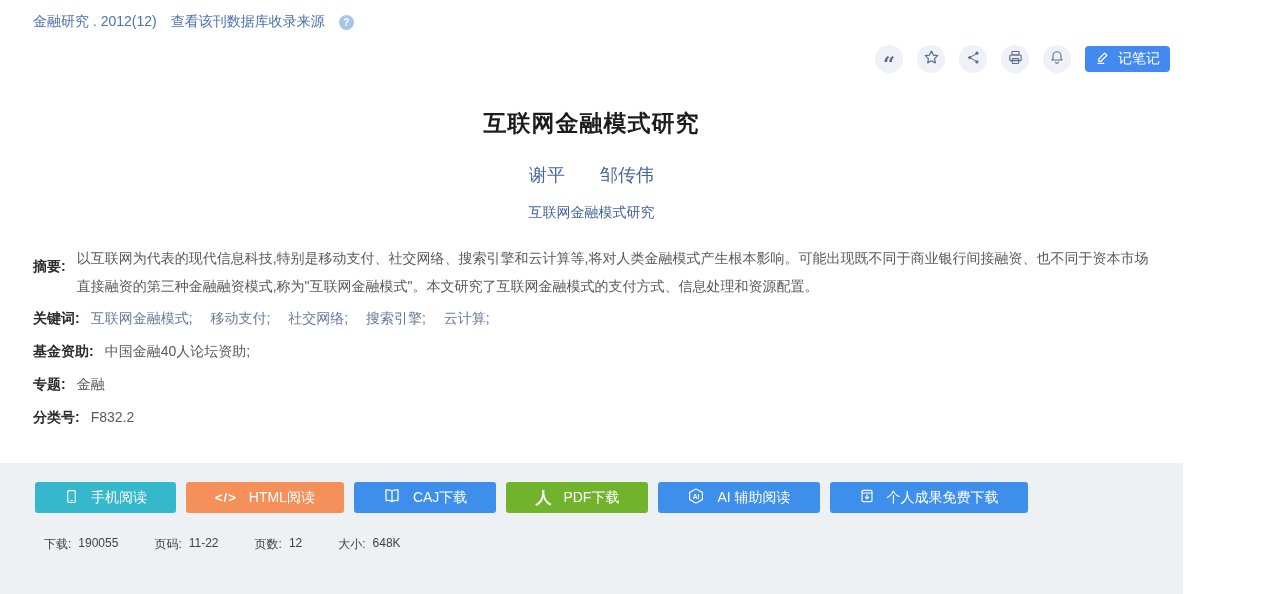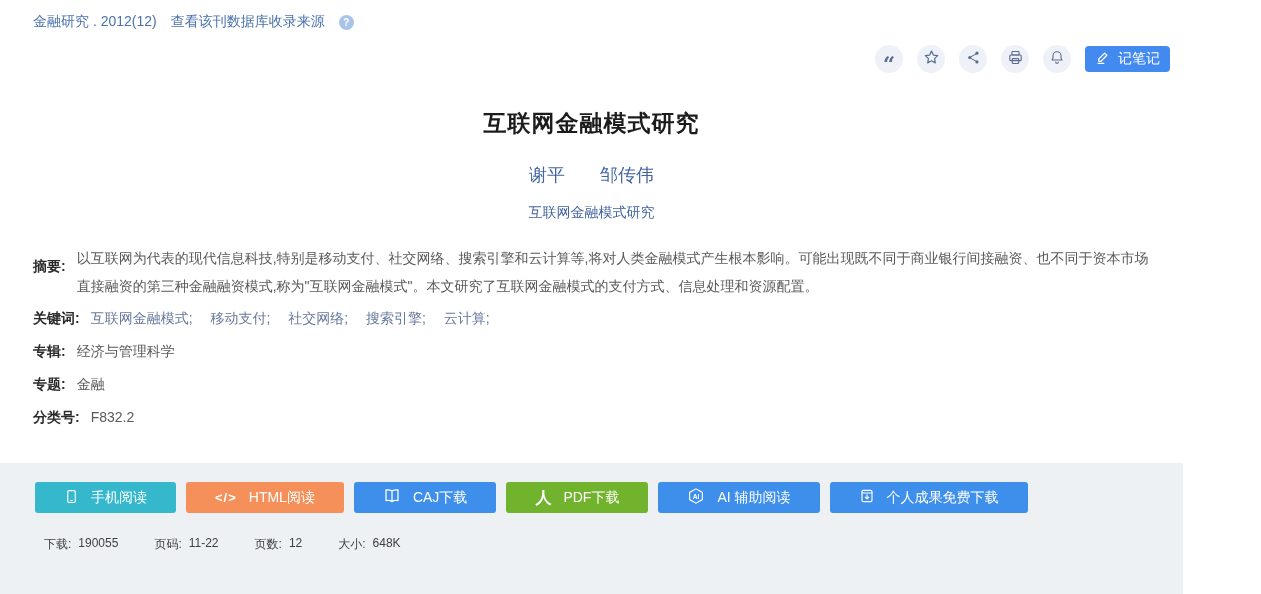--- a/index.html
+++ b/index.html
@@ -147,22 +147,22 @@
       <span class="lbl">关键词:</span>
       <span class="val">
         <a>互联网金融模式;</a>
         <a>移动支付;</a>
         <a>社交网络;</a>
         <a>搜索引擎;</a>
         <a>云计算;</a>
       </span>
     </div>
     <div class="meta-row">
-      <span class="lbl">专辑:</span>
-      <span class="val">经济与管理科学</span>
+      <span class="lbl">基金资助:</span>
+      <span class="val">中国金融40人论坛资助;</span>
     </div>
     <div class="meta-row">
       <span class="lbl">专题:</span>
       <span class="val">金融</span>
     </div>
     <div class="meta-row">
       <span class="lbl">分类号:</span>
       <span class="val">F832.2</span>
     </div>
   </div>

